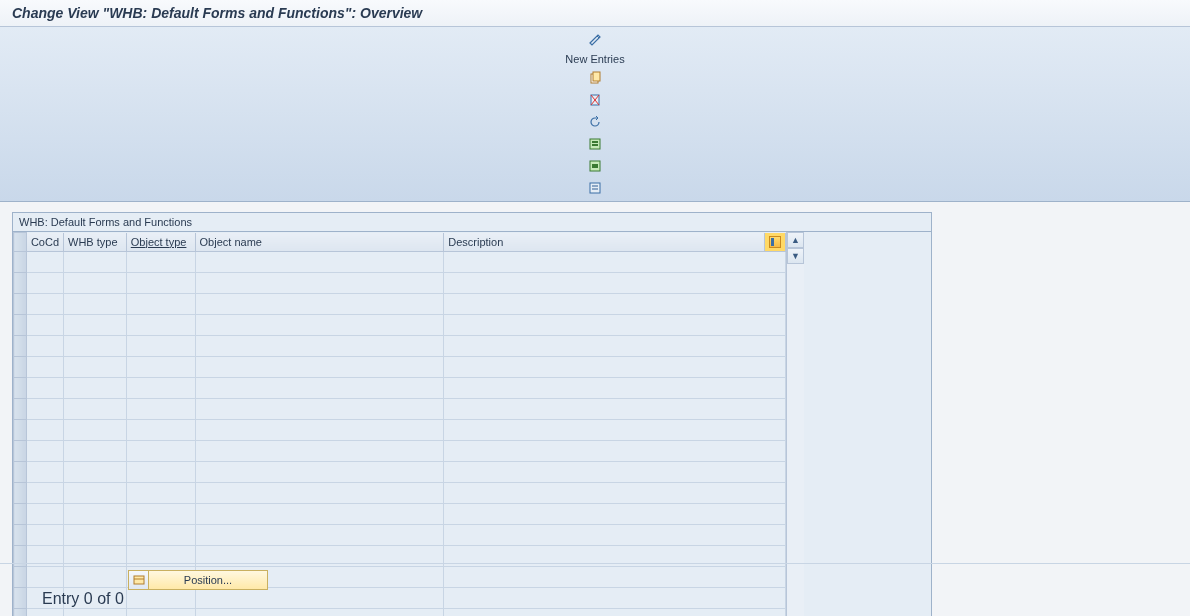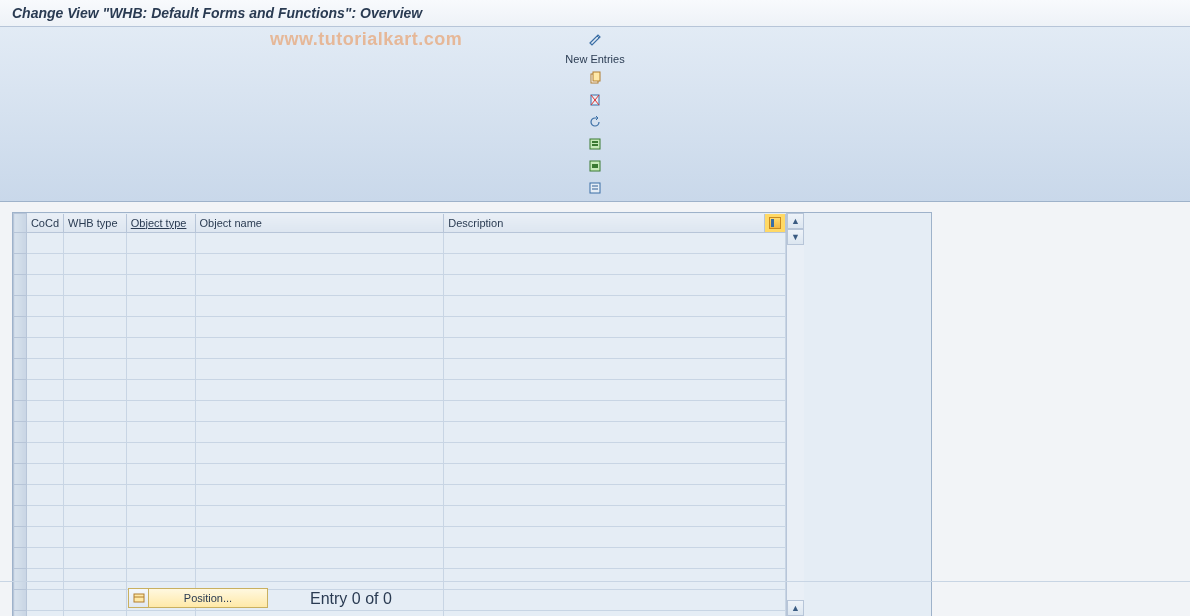--- a/index.html
+++ b/index.html
@@ -192,21 +192,22 @@
       margin-left: auto;
     }
     .footer-area {
       position: absolute;
       bottom: 8px;
       left: 0;
       right: 0;
       border-top: 1px solid #c8d5e4;
       padding-top: 6px;
       display: flex;
-      align-items: flex-end;
+      align-items: flex-start;
+      flex-direction: column;
     }
     .position-btn {
       margin-left: 128px;
       width: 140px;
       height: 20px;
       background: linear-gradient(to bottom, #fff8e0, #ffe9a8);
       border: 1px solid #c9b060;
       display: flex;
       align-items: center;
       cursor: pointer;
@@ -280,25 +281,25 @@
         <rect x="4" y="5" width="6" height="4" fill="#3a7a32"></rect>
       </svg>
   </span>
   <span class="toolbar-btn">
     <svg width="14" height="14">
         <rect x="2" y="2" width="10" height="10" fill="#e5edf5" stroke="#3a6ea5"></rect>
         <rect x="4" y="4" width="6" height="2" fill="#8aa5c4"></rect>
         <rect x="4" y="7" width="6" height="2" fill="#8aa5c4"></rect>
       </svg>
   </span>
-  <span class="watermark">www.tutorialkart.com</span>
 </div>
 
 <div class="content-area">
   <div class="table-container">
+    <div class="table-title">WHB: Default  Forms and Functions</div>
     <div class="table-wrap">
       <table class="data-table">
         <thead>
           <tr>
             <th class="row-selector"></th>
             <th class="col-cocd">CoCd</th>
             <th class="col-whb">WHB type</th>
             <th class="col-objtype">Object type</th>
             <th class="col-objname">Object name</th>
             <th class="col-desc">Description</th>

